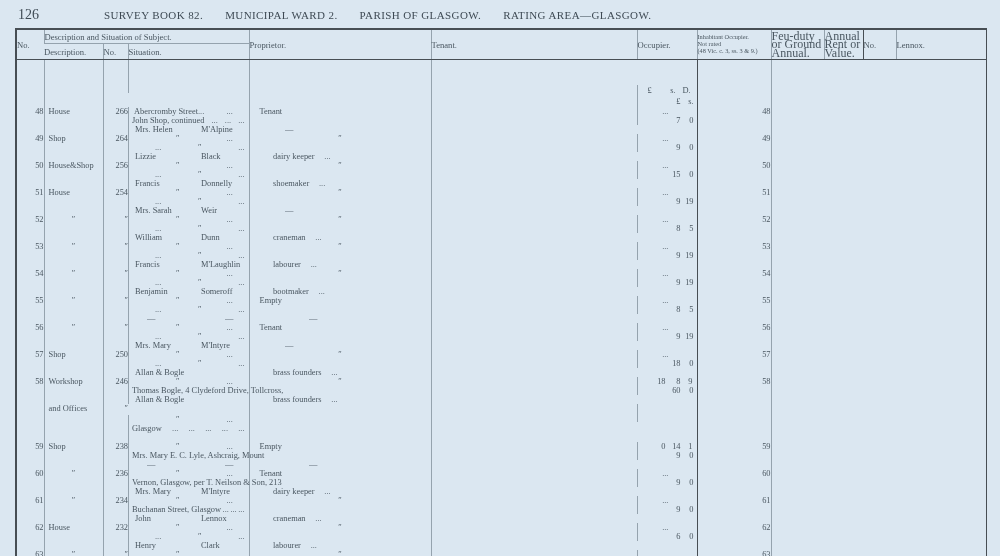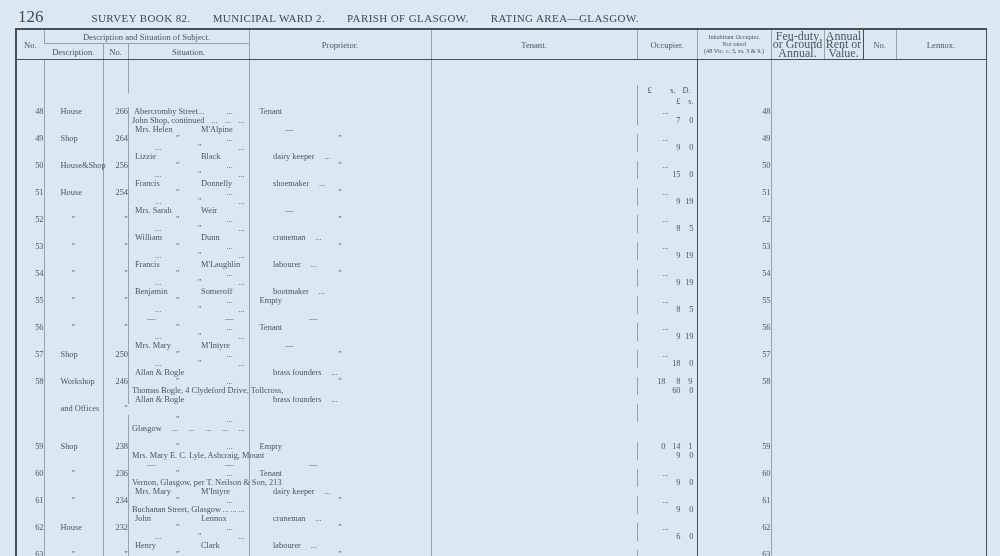--- a/index.html
+++ b/index.html
@@ -17,21 +17,21 @@
     color:var(--ink);
     position:relative;
   }
   
   .titlebar{
     position:absolute;top:7px;left:18px;right:15px;
     display:flex;align-items:baseline;
     font-size:11px;letter-spacing:.4px;color:var(--ink-dark);
     white-space:nowrap;
   }
-  .pageno{font-size:17px;margin-right:48px;letter-spacing:0;text-align:center;}
+  .pageno{font-size:14px;margin-right:65px;letter-spacing:0;text-align:center;}
   .tseg{margin-right:22px;}
   .tseg:last-child{margin-right:0;}
   
   table.roll{
     position:absolute;left:15px;top:28px;width:970px;
     border-collapse:collapse;table-layout:fixed;
     border-top:2px solid var(--rd);
     border-bottom:4px double var(--rd);
     border-left:2px solid var(--rd);
     border-right:1.5px solid var(--rd);
@@ -41,31 +41,31 @@
   th{font-weight:normal;color:var(--ink);}
   col.w-no{width:28px;}  col.w-desc{width:59px;} col.w-num{width:25px;}
   col.w-sit{width:121px;} col.w-prop{width:182px;} col.w-ten{width:206px;}
   col.w-occ{width:60px;}  col.w-inh{width:74px;}  col.w-feu{width:53px;}
   col.w-rent{width:39px;} col.w-no2{width:33px;}  col.w-rem{width:90px;}
   
   th,td{border-left:1px solid var(--rl);}
   th:first-child,td:first-child{border-left:none;}
   th.dk,td.dk{border-left:1.5px solid var(--rd);}
   
-  thead th{font-size:8.6px;line-height:10px;text-align:center;}
+  thead th{font-size:8.6px;line-height:10px;text-align:left;}
   thead tr.h1 th{height:27px;vertical-align:middle;border-bottom:1px solid var(--rd);}
   thead tr.h1 th.grp{border-bottom:1px solid var(--rl);height:13px;vertical-align:middle;}
   thead tr.h2 th{height:15px;vertical-align:middle;border-bottom:1px solid var(--rd);}
   th .tiny{font-size:6.3px;line-height:6.8px;display:block;}
   th .sm{font-size:12px;line-height:8.4px;display:block;}
   
   tbody td{font-size:8.4px;line-height:9px;height:9px;color:var(--ink);}
   tr.money td{height:11px;line-height:11px;font-size:8.4px;}
   .c-no,.c-num,.c-no2{text-align:right;}
-  .c-desc{padding-left:16px;}
+  .c-desc{padding-left:4px;}
   .c-desc.dit,.c-occ.dit,.s-text.dit,.c-num .dit{text-align:center;padding-left:0;}
   .c-sit{display:flex;}
   .s-text{flex:1;padding-left:5px;}
   .s-text.dit{padding-left:0;}
   .s-dots{width:22px;text-align:left;}
   .c-prop{display:flex;justify-content:space-between;padding:0 4px 0 3px;}
   .c-prop.ind{}
   .c-prop.pd{padding-left:26px;}
   .c-ten{display:flex;padding-left:6px;align-items:flex-end;}
   .tn1{width:66px;flex:none;}

